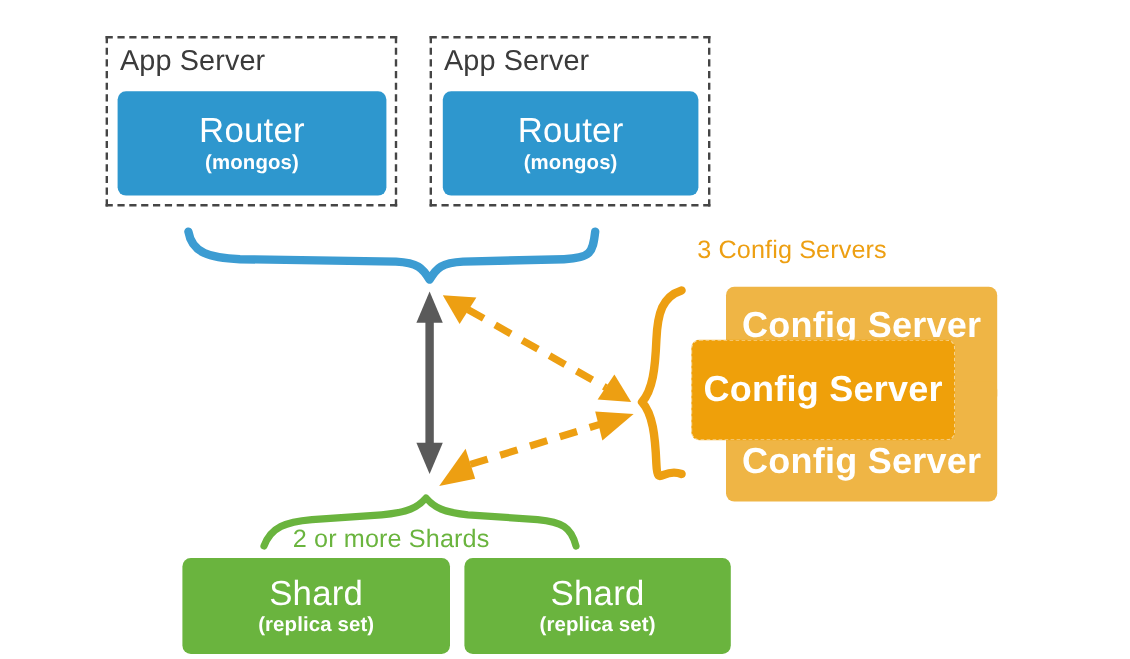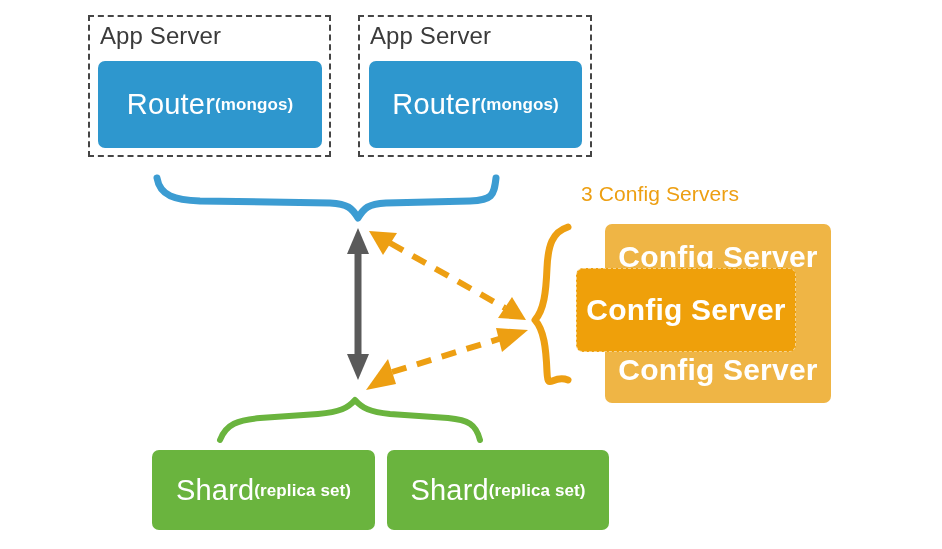--- a/index.html
+++ b/index.html
@@ -11,21 +11,21 @@
     width: 942px;
     height: 549px;
     position: relative;
     overflow: hidden;
     font-family: "Liberation Sans", sans-serif;
     -webkit-font-smoothing: antialiased;
   }
   #diagram {
     position: absolute;
     left: 0;
-    top: 0;
+    top: 15px;
     width: 942px;
     height: 421px;
   }
 
   
   .app-server {
     position: absolute;
     border: 2px dashed #454545;
     background: transparent;
     box-sizing: border-box;
@@ -39,20 +39,21 @@
     letter-spacing: 0.1px;
     white-space: nowrap;
   }
 
   
   .node-box {
     position: absolute;
     box-sizing: border-box;
     border-radius: 7px;
     display: flex;
+    flex-direction: column;
     align-items: center;
     justify-content: center;
     color: #ffffff;
     text-align: center;
     line-height: 1.06;
   }
   .node-title {
     font-size: 29px;
     font-weight: 400;
     letter-spacing: 0.2px;
@@ -130,20 +131,21 @@
     <div class="app-server-label">App Server</div>
   </div>
   <div class="node-box router-box" style="left:369px; top:61px; width:213px; height:87px;">
     <div class="node-title">Router</div>
     <div class="node-sub">(mongos)</div>
   </div>
 
 
   <div class="caption caption-config" style="left:581px; top:182px;">3 Config Servers</div>
 
+  <div class="caption caption-shards" style="left:244px; top:423px;">2 or more Shards</div>
 
   <div class="config-box config-back" style="left:605px; top:224px; width:226px; height:98px;">
     <div class="config-label" style="transform:translateY(-16px);">Config Server</div>
   </div>
 
   <div class="config-box config-back" style="left:605px; top:303px; width:226px; height:100px;">
     <div class="config-label" style="transform:translateY(17px);">Config Server</div>
   </div>
 
   <div class="config-box config-front" style="left:576px; top:268px; width:220px; height:84px;">

